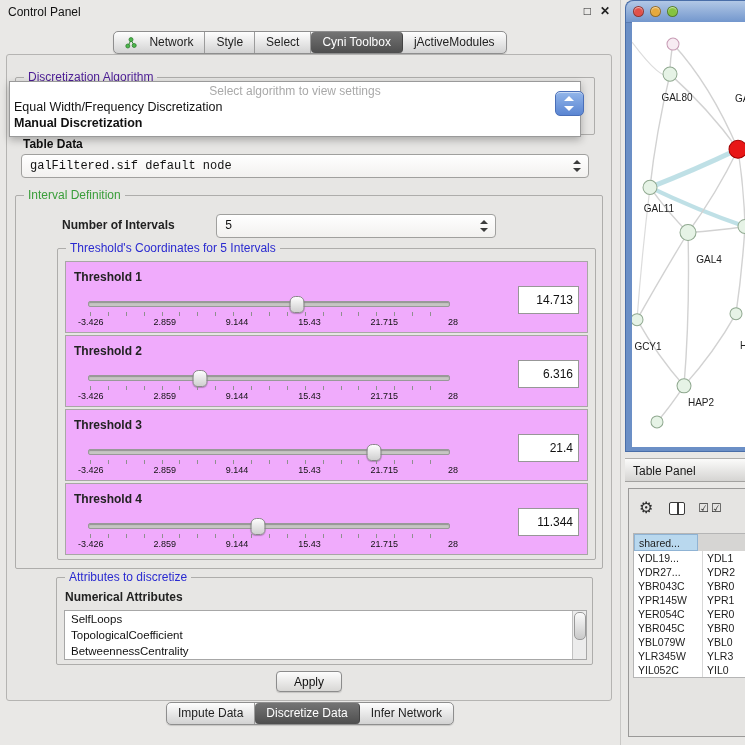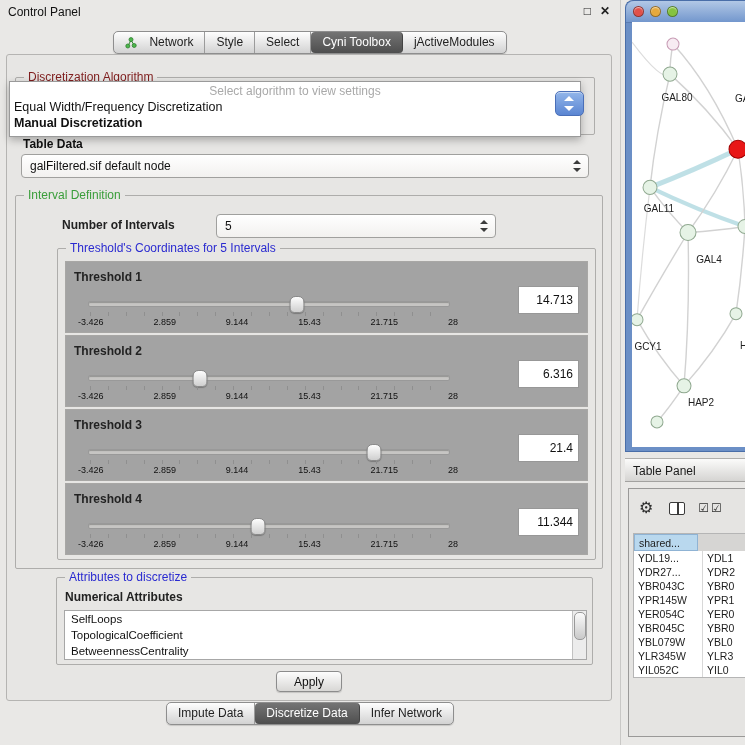--- a/index.html
+++ b/index.html
@@ -23,51 +23,51 @@
   .tabgroup{display:inline-flex;border:1px solid #8e8e8e;border-radius:5px;background:linear-gradient(#fefefe,#d2d2d2);height:21px;box-shadow:0 1px 1px rgba(0,0,0,.15);}
   .tab{padding:0 11px;line-height:21px;font-size:12px;color:#222;border-right:1px solid #9b9b9b;display:flex;align-items:center;gap:12px;white-space:nowrap;}
   .tab:last-child{border-right:none;}
   .tab.selected{background:linear-gradient(#747474,#4e4e4e);color:#fff;border-radius:4px;border-right:1px solid #444;}
   .net-ic{display:inline-block;}
 
   .panel-body{position:absolute;left:6px;top:54px;width:604px;height:645px;background:#e7e6e4;border:1px solid #b5b4b2;border-radius:3px;}
 
   .group{position:absolute;border:1px solid #aeadab;border-radius:2px;}
   .gtitle{position:absolute;top:-8px;left:8px;background:#e7e6e4;padding:0 4px;font-size:12px;white-space:nowrap;}
-  .gtitle.black{color:#7f1d1d;}
+  .gtitle.black{color:#4c1d95;}
   .gtitle.green{color:#3a9e3a;}
   .gtitle.blue{color:#2a2ad0;}
 
   .algo-group{left:8px;top:22px;width:578px;height:56px;}
 
   .popup{position:absolute;left:2px;top:26px;width:570px;height:54px;background:#fff;border:1px solid #9a9a9a;box-shadow:0 3px 8px rgba(0,0,0,.28);z-index:5;}
   .popup-prompt{text-align:center;color:#a9a9a9;font-size:12px;height:15px;line-height:15px;margin-top:2px;}
   .popup-item{font-size:12.5px;height:16px;line-height:16px;padding-left:4px;color:#111;}
   .popup-item.strong{font-weight:bold;}
 
   .combo-btn{position:absolute;left:548px;top:36px;width:27px;height:23px;border-radius:5px;background:linear-gradient(#93b6ea,#5a85d2);border:1px solid #4a6fb8;z-index:6;box-shadow:inset 0 1px 0 rgba(255,255,255,.5);}
   .combo-btn::before{content:"";position:absolute;left:8px;top:4px;border-left:5px solid transparent;border-right:5px solid transparent;border-bottom:5px solid #fff;}
   .combo-btn::after{content:"";position:absolute;left:8px;bottom:4px;border-left:5px solid transparent;border-right:5px solid transparent;border-top:5px solid #fff;}
 
   .field-label{position:absolute;left:16px;top:82px;font-size:12px;font-weight:bold;color:#111;}
 
   .combo{position:absolute;background:linear-gradient(#ffffff,#f2f1ef);border:1px solid #a0a09e;border-radius:4px;font-size:12px;}
-  .combo .combo-text{position:absolute;left:8px;top:50%;transform:translateY(-50%);white-space:nowrap;color:#111;}
+  .combo .combo-text{position:absolute;left:8px;top:50%;transform:translateY(-50%);white-space:nowrap;color:#111;font-family:Liberation Mono, monospace;}
   .spin-arrows{position:absolute;right:7px;top:50%;transform:translateY(-50%);width:8px;height:12px;}
   .spin-arrows i{position:absolute;left:0;width:0;height:0;border-left:4px solid transparent;border-right:4px solid transparent;}
   .spin-arrows .up{top:0;border-bottom:4px solid #3c3c3c;}
   .spin-arrows .dn{bottom:0;border-top:4px solid #3c3c3c;}
   .table-combo{left:14px;top:99px;width:566px;height:22px;}
 
   .interval-group{left:8px;top:140px;width:586px;height:372px;}
   .num-label{position:absolute;left:46px;top:22px;font-size:12px;font-weight:bold;}
   .num-combo{left:200px;top:18px;width:278px;height:22px;}
 
   .thresholds-group{left:41px;top:52px;width:537px;height:310px;}
-  .th-box{position:absolute;left:7px;width:521px;height:70px;border:1px solid #a8a7a5;background:#a3a3a3;}
+  .th-box{position:absolute;left:7px;width:521px;height:70px;border:1px solid #a8a7a5;background:#f0abfc;}
   .th-box.b1{top:12px}.th-box.b2{top:86px}.th-box.b3{top:160px}.th-box.b4{top:234px}
   .th-label{position:absolute;top:8px;left:8px;font-size:12px;font-weight:bold;}
   .slider{position:absolute;left:22px;top:34px;width:362px;height:16px;}
   .track{position:absolute;left:0;right:0;top:5px;height:4px;background:#c6c5c3;border:1px solid #999;border-radius:2px;box-shadow:inset 0 1px 1px rgba(0,0,0,.25);}
   .thumb{position:absolute;top:0;width:13px;height:15px;border:1px solid #8a8a8a;border-radius:6px 6px 5px 5px;background:linear-gradient(#fdfdfd,#cfcfcf);transform:translateX(-50%);box-shadow:0 1px 1px rgba(0,0,0,.25);}
   .minor-ticks{position:absolute;left:24px;width:358px;top:50px;height:4px;background:repeating-linear-gradient(90deg,#8f8f8f 0 1px,transparent 1px 17.9px);}
   .tick-row{position:absolute;left:12px;width:380px;top:55px;display:flex;justify-content:space-between;font-size:9px;color:#111;}
   .valuebox{position:absolute;right:8px;top:24px;width:54px;height:26px;background:#fff;border:1px solid #979797;font-size:12px;text-align:right;line-height:26px;padding-right:5px;color:#111;}
 
   .attrs-group{left:49px;top:522px;width:535px;height:86px;}

